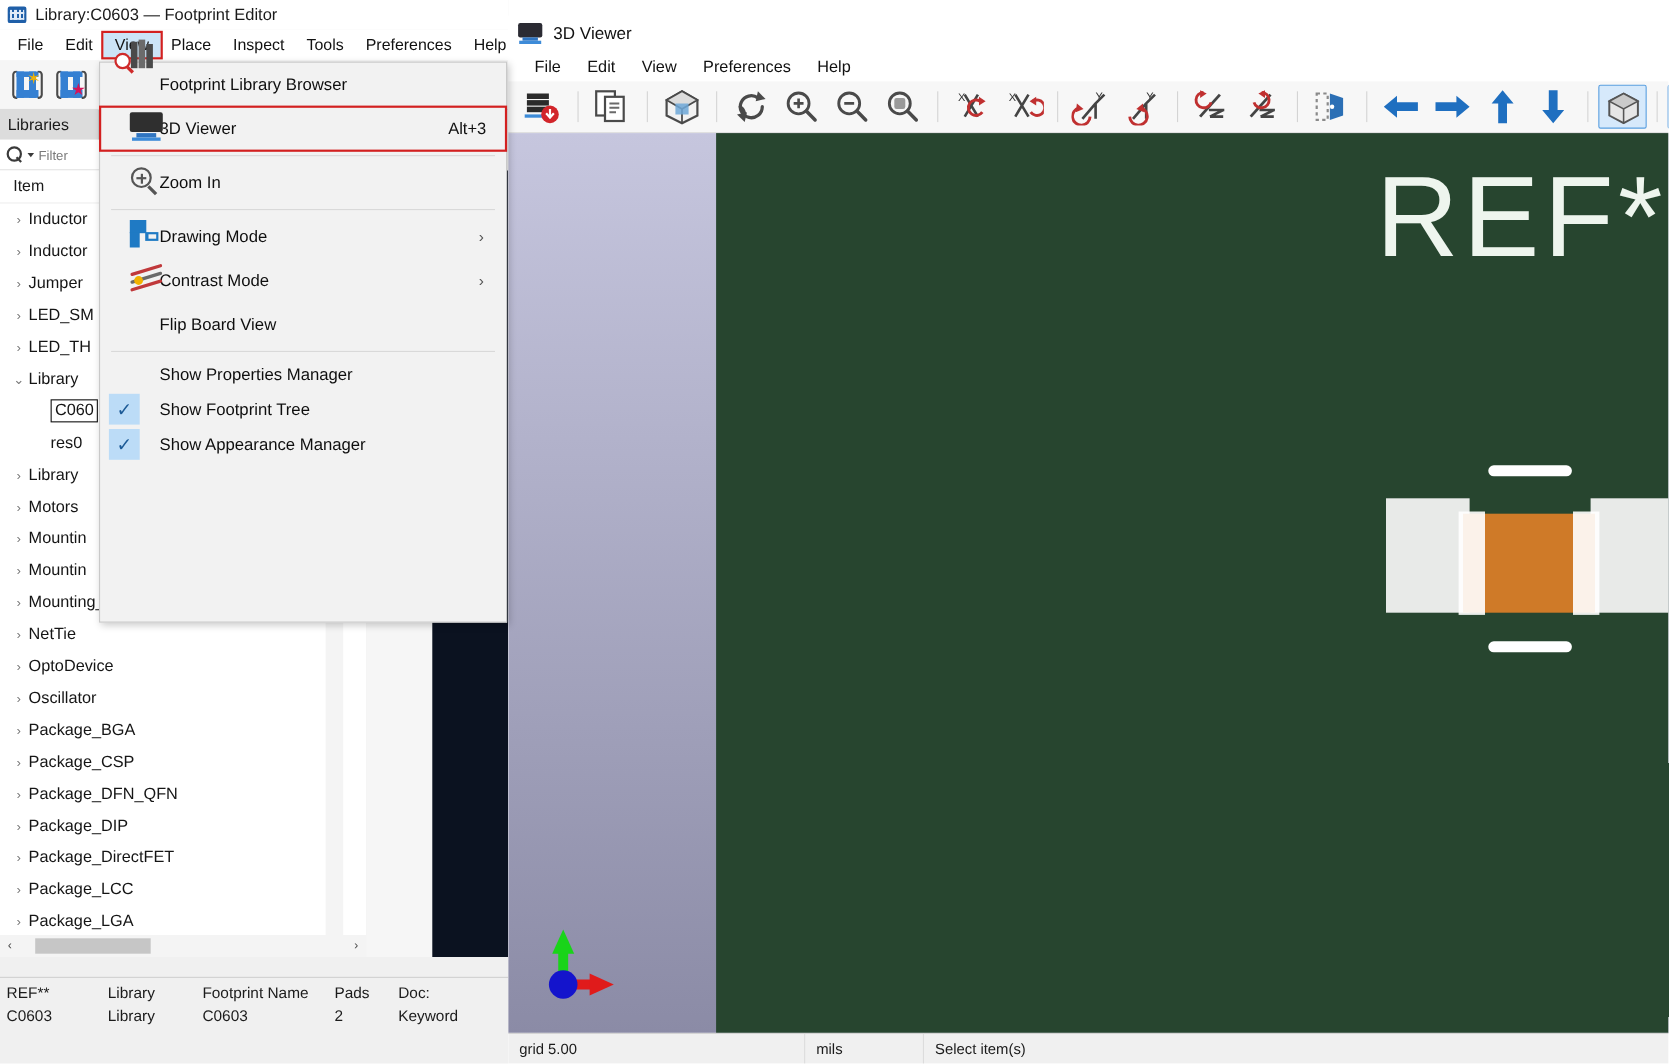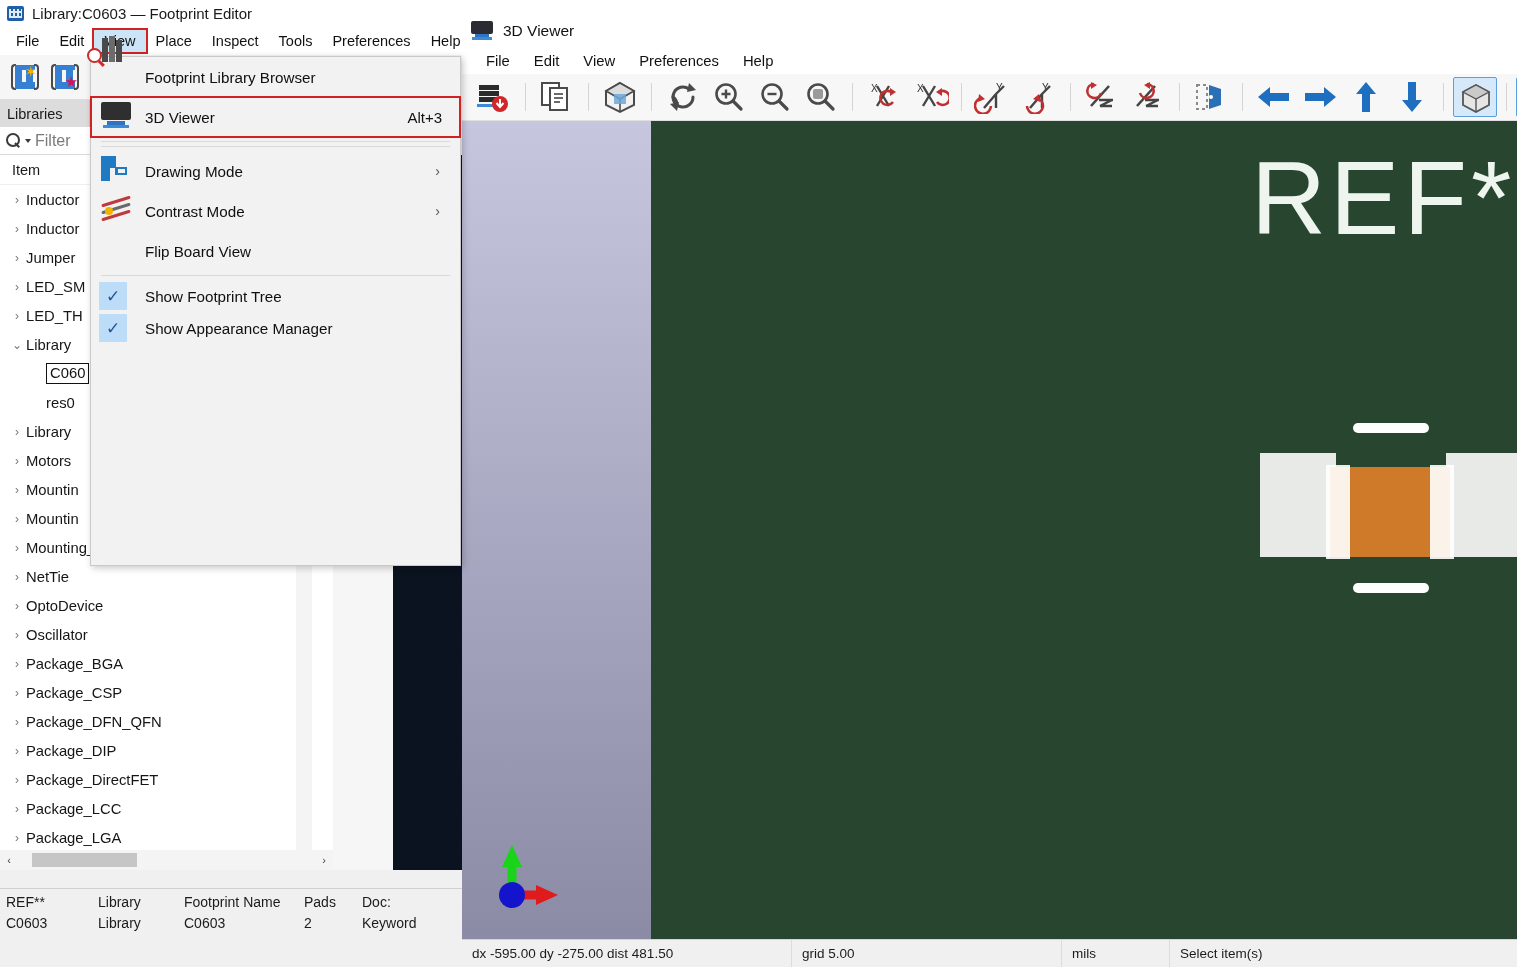--- a/index.html
+++ b/index.html
@@ -77,21 +77,21 @@
   .lib-header {
     position: absolute; left: 0; top: 100px; width: 90px; height: 27px;
     background: #dcdcdc; display:flex; align-items:center; padding-left:7px;
     font-size: 14.5px; color:#1a1a1a; border-right:1px solid #c8c8c8;
   }
   .lib-filter {
     position: absolute; left:0; top:127px; width: 90px; height: 28px;
     background:#ffffff; display:flex; align-items:center; gap:4px; padding-left:6px;
     border-bottom:1px solid #dadada;
   }
-  .filter-text { font-size:16px; color:#7a7a7a; }
+  .filter-text { font-size:12px; color:#7a7a7a; }
   .srch-icon { width:15px; height:15px; position:relative; flex:0 0 auto;}
   .srch-icon::before{
     content:""; position:absolute; left:0; top:0; width:10px;height:10px;
     border:2px solid #3a3a3a; border-radius:50%;
   }
   .srch-icon::after{
     content:""; position:absolute; left:9px; top:9px; width:6px;height:2px;
     background:#3a3a3a; transform:rotate(45deg); transform-origin:left center;
   }
   .caret-sm { width:0;height:0;border-left:3.5px solid transparent;border-right:3.5px solid transparent;border-top:4px solid #3a3a3a;}
@@ -167,21 +167,21 @@
 
   
   .view-menu {
     position:absolute; left:90px; top:56px; width:371px; height:510px;
     background:#f2f2f2; border:1px solid #c9c9c9;
     box-shadow: 2px 2px 7px rgba(0,0,0,0.22);
     z-index: 40;
   }
   .vm-row {
     position:relative; height:40px; display:flex; align-items:center;
-    font-size:15.2px; color:#0f0f0f; padding-left:54px; white-space:nowrap;
+    font-size:15.2px; color:#0f0f0f; padding-left:54px; white-space:nowrap;text-align:center;
   }
   .vm-row .vm-accel {
     position:absolute; right:18px; font-size:15px; color:#111;
   }
   .vm-row .vm-arrow { position:absolute; right:20px; font-size:14px; color:#555; }
   .vm-icon {
     position:absolute; left:10px; top:50%; transform:translateY(-50%);
     width:34px; height:30px;
   }
   .vm-sep { height:1px; background:#d9d9d9; margin:4px 10px; }
@@ -544,20 +544,26 @@
     <div class="vm-row boxed">
       <span class="vm-icon">
         <span class="ic-monitor"><span class="scr"></span><span class="base"></span><span class="foot"></span></span>
       </span>
       <span>3D Viewer</span>
       <span class="vm-accel">Alt+3</span>
     </div>
 
     <div class="vm-sep"></div>
 
+    <div class="vm-row">
+      <span class="vm-icon">
+        <span class="ic-mag"><span class="ring"></span><span class="plus"></span><span class="hdl"></span></span>
+      </span>
+      <span>Zoom In</span>
+    </div>
 
 
 
 
 
     <div class="vm-sep"></div>
 
     <div class="vm-row">
       <span class="vm-icon">
         <span class="ic-draw"><span class="blk"></span><span class="blk2"></span><span class="tail"></span><span class="notch"></span></span>
@@ -573,20 +579,23 @@
       <span>Contrast Mode</span>
       <span class="vm-arrow">›</span>
     </div>
 
     <div class="vm-row">
       <span>Flip Board View</span>
     </div>
 
     <div class="vm-sep"></div>
 
+    <div class="vm-row" style="height:32px">
+      <span>Show Properties Manager</span>
+    </div>
 
     <div class="vm-row" style="height:32px">
       <span class="vm-check">✓</span>
       <span>Show Footprint Tree</span>
     </div>
 
     <div class="vm-row" style="height:32px">
       <span class="vm-check">✓</span>
       <span>Show Appearance Manager</span>
     </div>
@@ -796,20 +805,19 @@
       <svg class="axis-gizmo" viewBox="0 0 100 80">
         <line x1="30" y1="56" x2="30" y2="24" stroke="#19d419" stroke-width="9"></line>
         <polygon points="30,6 40,28 20,28" fill="#19d419"></polygon>
         <line x1="30" y1="56" x2="58" y2="56" stroke="#e01b1b" stroke-width="9"></line>
         <polygon points="76,56 54,66 54,46" fill="#e01b1b"></polygon>
         <circle cx="30" cy="56" r="13" fill="#1414cc"></circle>
       </svg>
     </div>
 
     <div class="v3-status">
-      <div class="cell" style="width:330px">dx -595.00  dy -275.00  dist 481.50</div>
       <div class="cell" style="width:270px">grid 5.00</div>
       <div class="cell" style="width:108px">mils</div>
       <div class="cell">Select item(s)</div>
     </div>
   </div>
 
 </div>
 
 </body></html>

